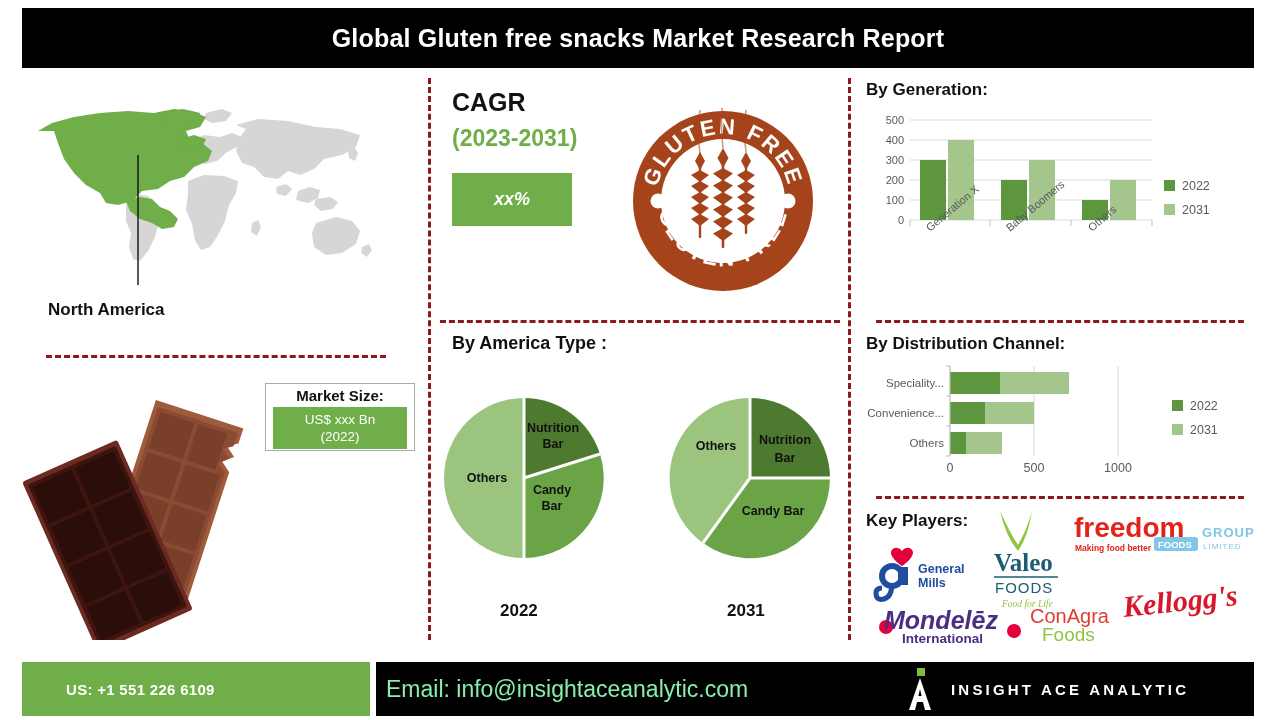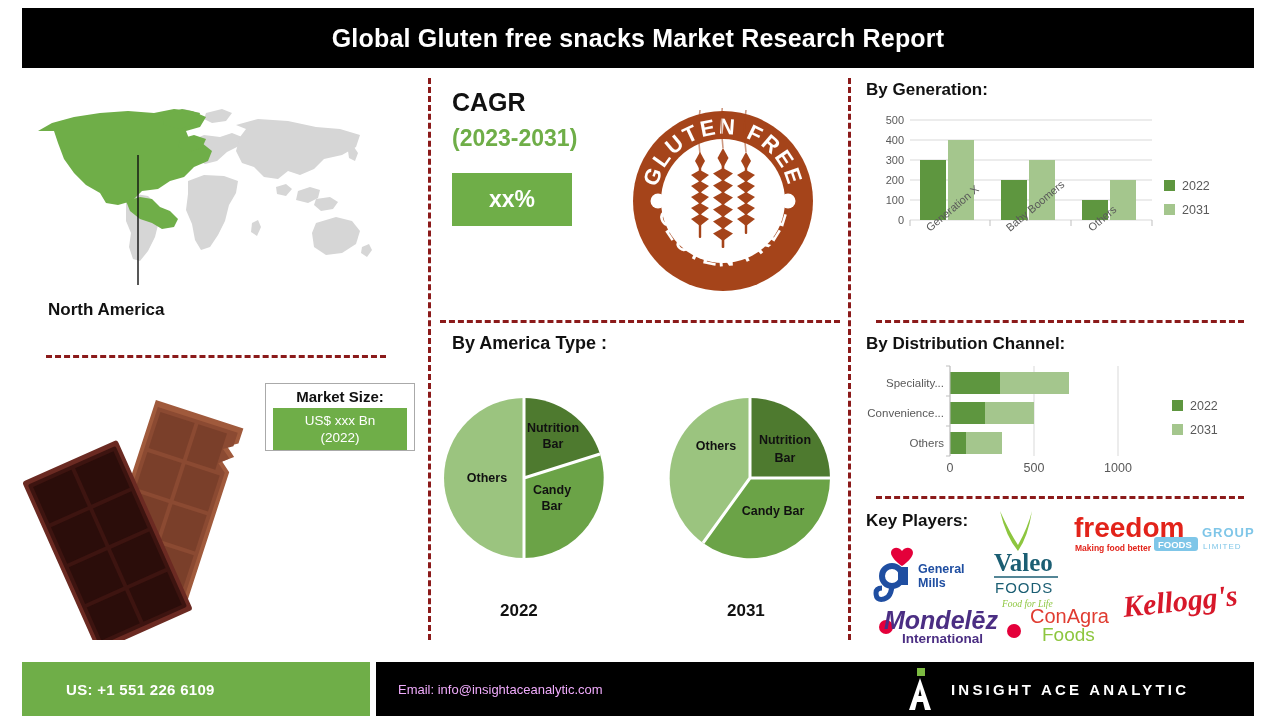--- a/index.html
+++ b/index.html
@@ -31,37 +31,37 @@
   .map-svg{width:100%;height:100%;display:block;}
   .region-label{
     position:absolute;left:48px;top:300px;font-size:17px;font-weight:bold;color:#111;
   }
 
   .choco{position:absolute;left:18px;top:390px;width:250px;height:250px;}
 
   .msize-box{
     position:absolute;left:265px;top:383px;width:150px;height:68px;
     border:1px solid #aaa;background:#fff;
-    display:flex;flex-direction:column;align-items:center;justify-content:center;
+    display:flex;flex-direction:column;align-items:center;justify-content:flex-start;
     padding-top:3px;box-sizing:border-box;
   }
   .msize-title{font-size:15px;font-weight:bold;color:#111;line-height:18px;}
   .msize-val{
     margin-top:2px;width:134px;height:42px;background:#6FAE48;color:#fff;
     font-size:13.5px;font-weight:normal;line-height:17px;
     display:flex;flex-direction:column;align-items:center;justify-content:center;text-align:center;
   }
 
   
   .cagr-label{position:absolute;left:452px;top:88px;font-size:25px;font-weight:bold;color:#111;}
   .cagr-years{position:absolute;left:452px;top:125px;font-size:23px;font-weight:bold;color:#6FAE48;}
   .cagr-badge{
     position:absolute;left:452px;top:173px;width:120px;height:53px;background:#6FAE48;
     display:flex;align-items:center;justify-content:center;
-    color:#fff;font-size:23px;font-weight:bold;
+    color:#fff;font-size:18px;font-weight:bold;font-style:italic;
   }
   .gf-seal{position:absolute;left:630px;top:108px;width:186px;height:186px;}
 
   .ptype-title{position:absolute;left:452px;top:333px;font-size:18px;font-weight:bold;color:#111;}
   .pie-2022{position:absolute;left:429px;top:378px;width:190px;height:212px;}
   .pie-2031{position:absolute;left:655px;top:378px;width:190px;height:212px;}
   .pie-year{position:absolute;font-size:17px;font-weight:bold;color:#111;}
 
   
   .gen-title{position:absolute;left:866px;top:80px;font-size:17px;font-weight:bold;color:#111;}
@@ -76,21 +76,21 @@
   
   .footer-left{
     position:absolute;left:22px;top:662px;width:348px;height:54px;background:#6FAE48;
     display:flex;align-items:center;
   }
   .footer-left span{margin-left:44px;color:#fff;font-size:15px;font-weight:bold;letter-spacing:.3px;}
   .footer-right{
     position:absolute;left:376px;top:662px;width:878px;height:54px;background:#000;
     display:flex;align-items:center;
   }
-  .footer-email{margin-left:22px;color:#f0abfc;font-size:13px;}
+  .footer-email{margin-left:10px;color:#86efac;font-size:23px;}
   .brand-wrap{position:absolute;left:905px;top:668px;display:flex;align-items:center;}
   .brand-mark{width:30px;height:42px;margin-right:16px;}
   .brand-text{color:#fff;font-size:15px;letter-spacing:3.2px;font-weight:bold;}
 
   .lbl{font-size:11px;fill:#595959;font-family:"Liberation Sans", sans-serif;}
   .lbl-sm{font-size:10.5px;fill:#595959;font-family:"Liberation Sans", sans-serif;}
   .pie-txt{font-size:12.5px;font-weight:bold;fill:#111;font-family:"Liberation Sans", sans-serif;}
 </style>
 </head>
 <body>

